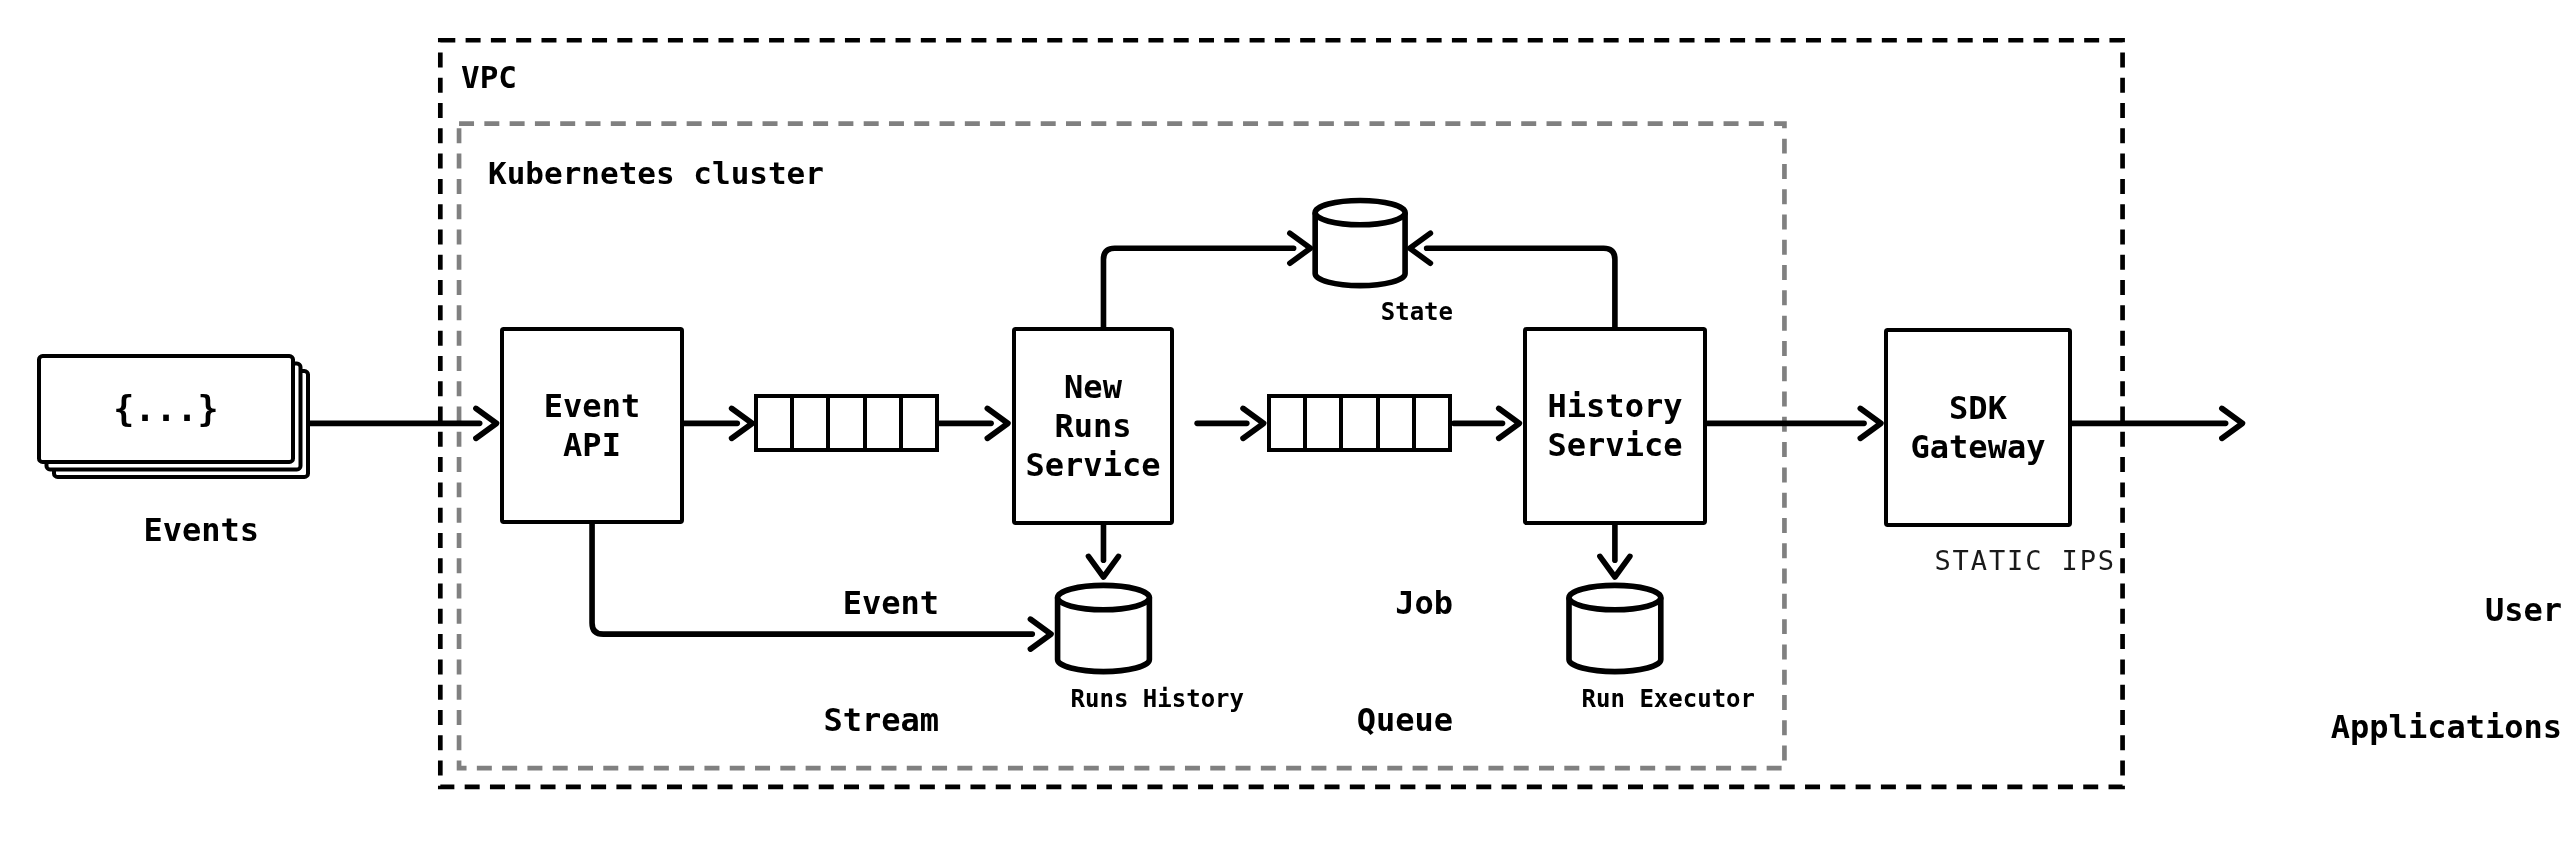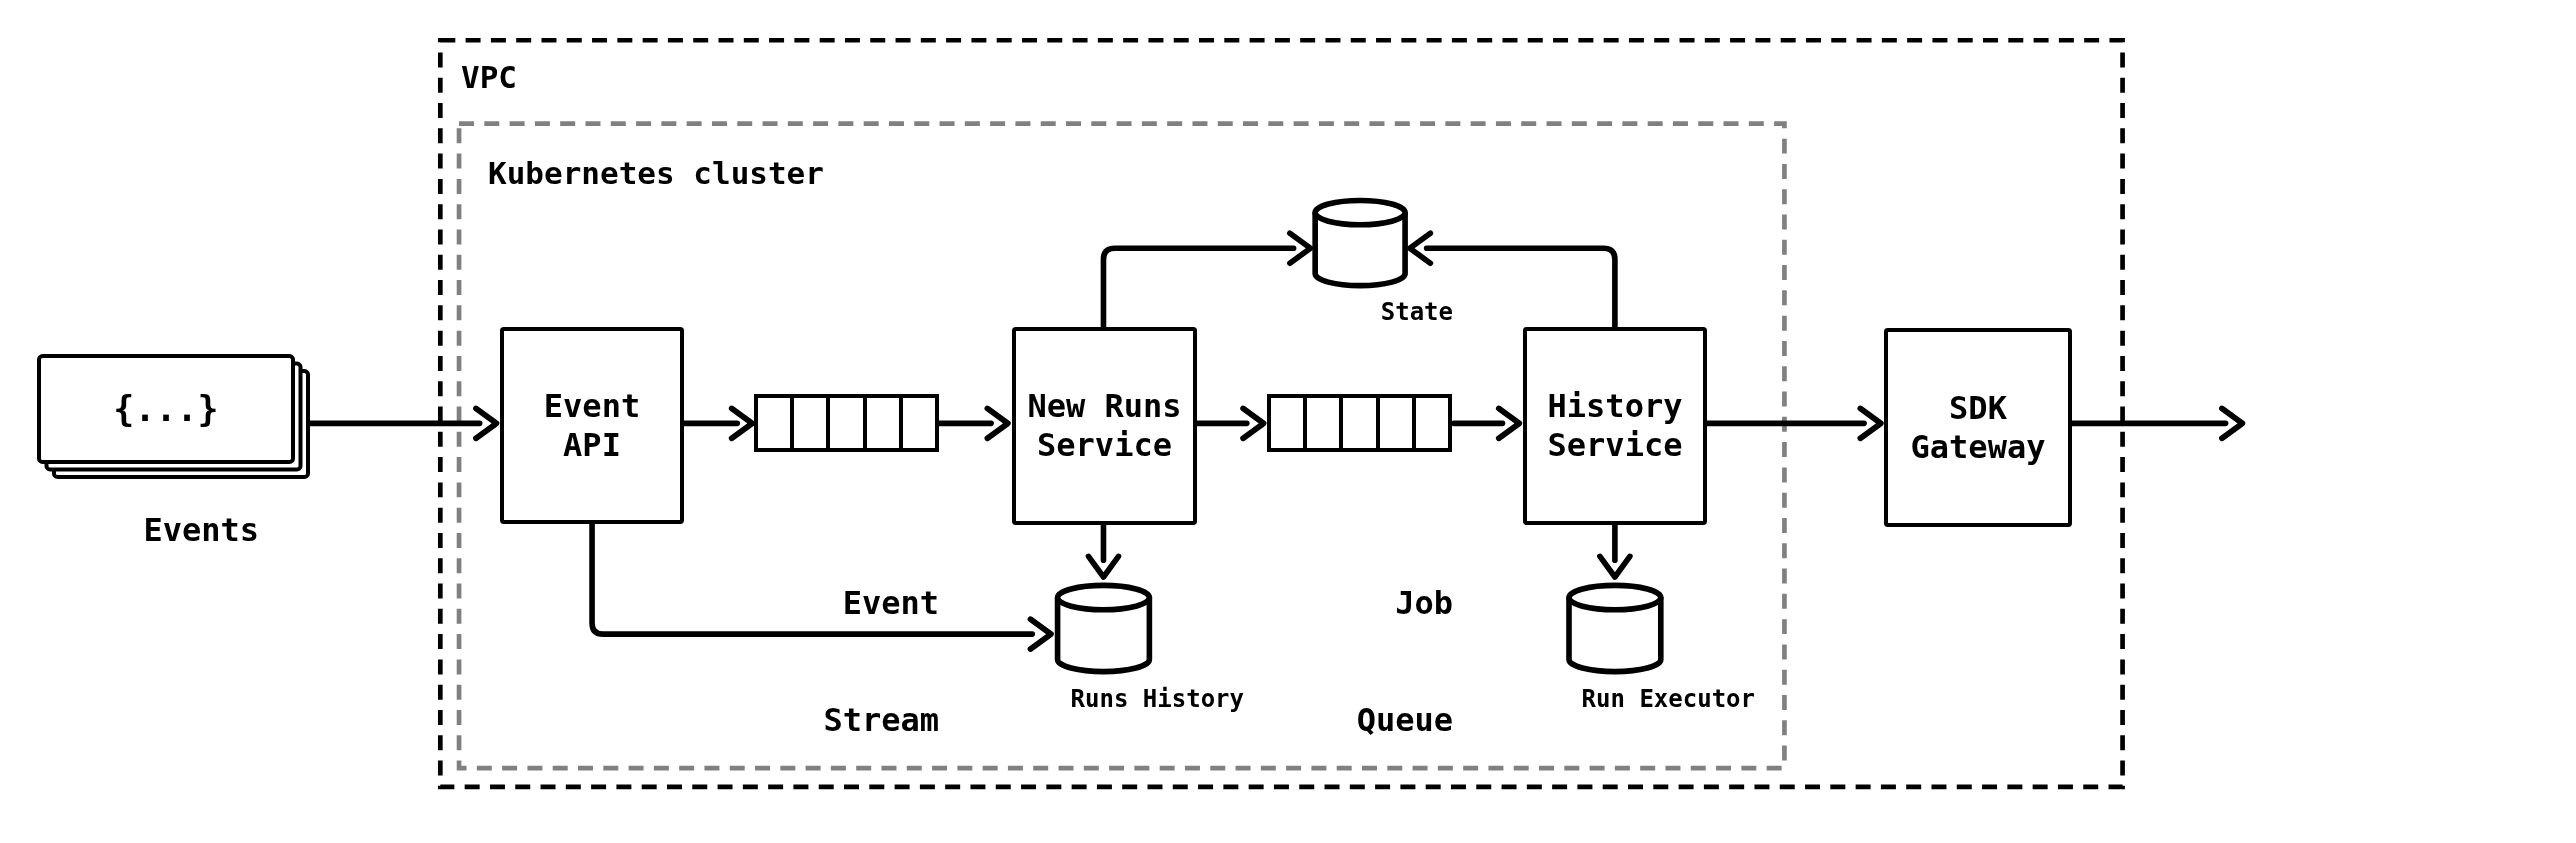--- a/index.html
+++ b/index.html
@@ -174,21 +174,21 @@
     <div class="queue-cell"></div>
     <div class="queue-cell"></div>
     <div class="queue-cell"></div>
     <div class="queue-cell"></div>
   </div>
   <div class="abs lbl" style="left:752px; top:506px; width:187px;">
     <div>Event</div>
     <div>Stream</div>
   </div>
 
-  <div class="abs box" style="left:1012px; top:327px; width:185px; height:198px;">
+  <div class="abs box" style="left:1012px; top:327px; width:162px; height:198px;">
     <div>New Runs</div>
     <div>Service</div>
   </div>
 
   <div class="abs lbl lbl-small" style="left:1266px; top:298px; width:187px;">State</div>
 
   <div class="abs queue" style="left:1267px; top:394px; width:185px; height:58px;">
     <div class="queue-cell"></div>
     <div class="queue-cell"></div>
     <div class="queue-cell"></div>
@@ -205,16 +205,21 @@
     <div>Service</div>
   </div>
 
   <div class="abs lbl lbl-small" style="left:963px; top:685px; width:281px;">Runs History</div>
   <div class="abs lbl lbl-small" style="left:1474px; top:685px; width:281px;">Run Executor</div>
 
   <div class="abs box" style="left:1884px; top:328px; width:188px; height:199px;">
     <div>SDK</div>
     <div>Gateway</div>
   </div>
-
+  <div class="abs lbl lbl-static" style="left:1835px; top:541px; width:281px;">STATIC IPS</div>
+
+  <div class="abs lbl" style="left:2187px; top:513px; width:375px;">
+    <div>User</div>
+    <div>Applications</div>
+  </div>
 
 </div>
 
 
 </body></html>

